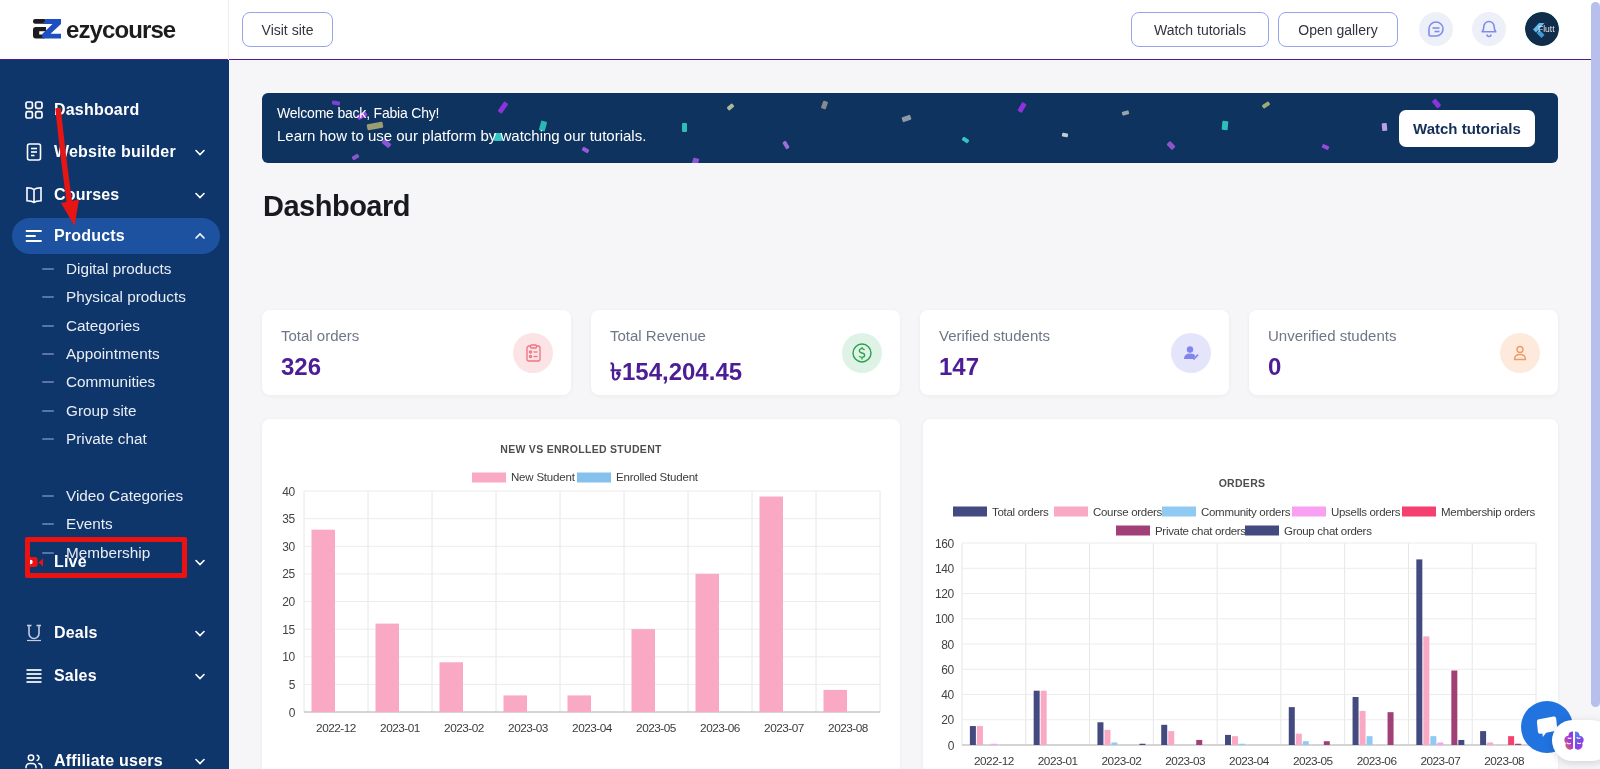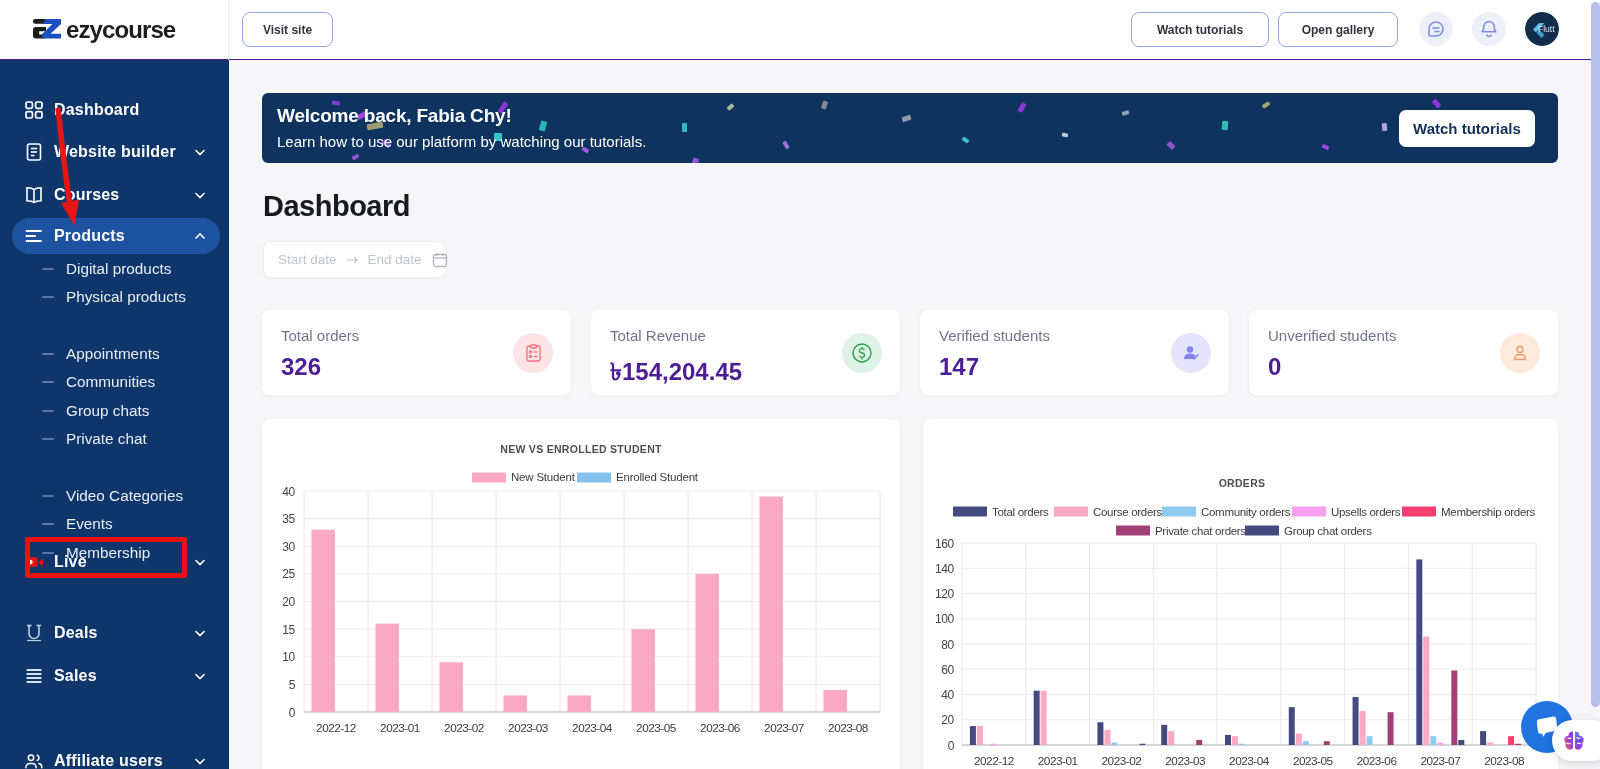--- a/index.html
+++ b/index.html
@@ -4,21 +4,21 @@
 <style>
 * { margin:0; padding:0; box-sizing:border-box; }
 html,body { width:1600px; height:769px; overflow:hidden; }
 body { font-family:"Liberation Sans", sans-serif; background:#f6f6f8; }
 #app { position:relative; width:1600px; height:769px; overflow:hidden; }
 .abs { position:absolute; }
 
 
 #header { position:absolute; left:0; top:0; width:1600px; height:60px; background:#ffffff; border-bottom:1px solid #4c1d95; z-index:30; }
 #logo { position:absolute; left:30px; top:14px; width:200px; height:32px; }
-.btn-outline { position:absolute; height:35px; background:#fff; border:1.8px solid #96a4ec; border-radius:8px; font-size:12px; font-weight:700; color:#33343d; display:flex; align-items:center; justify-content:center; }
+.btn-outline { position:absolute; height:35px; background:#fff; border:1.8px solid #96a4ec; border-radius:8px; font-size:14px; font-weight:400; color:#33343d; display:flex; align-items:center; justify-content:center; }
 .hdr-circle { position:absolute; top:12px; width:34px; height:34px; border-radius:50%; background:#eef0f9; display:flex; align-items:center; justify-content:center; }
 
 
 #sidebar { position:absolute; left:0; top:60px; width:229px; height:709px; background:#0f366a; z-index:20; }
 .nav-item { position:absolute; left:0; width:229px; height:26px; display:flex; align-items:center; }
 .nav-item .ico { position:absolute; left:24px; width:20px; height:20px; }
 .nav-item .lbl { position:absolute; left:54px; font-size:16px; font-weight:700; color:#ffffff; letter-spacing:0.2px; white-space:nowrap; }
 .nav-item .chev { position:absolute; left:192px; width:16px; height:16px; }
 .sub-item { position:absolute; left:0; width:229px; height:22px; display:flex; align-items:center; }
 .sub-item .dash { position:absolute; left:42px; width:12px; height:2px; background:#5b74a4; border-radius:1px; }
@@ -176,31 +176,35 @@
         </svg>
       </div>
       <div class="sub-item" style="top:198px;">
         <span class="dash" style="top:10px;"></span>
         <span class="lbl">Digital products</span>
       </div>
       <div class="sub-item" style="top:226.35000000000002px;">
         <span class="dash" style="top:10px;"></span>
         <span class="lbl">Physical products</span>
       </div>
+      <div class="sub-item" style="top:254.7px;">
+        <span class="dash" style="top:10px;"></span>
+        <span class="lbl">Categories</span>
+      </div>
       <div class="sub-item" style="top:283.05px;">
         <span class="dash" style="top:10px;"></span>
         <span class="lbl">Appointments</span>
       </div>
       <div class="sub-item" style="top:311.4px;">
         <span class="dash" style="top:10px;"></span>
         <span class="lbl">Communities</span>
       </div>
       <div class="sub-item" style="top:339.75px;">
         <span class="dash" style="top:10px;"></span>
-        <span class="lbl">Group chats</span>
+        <span class="lbl">Group site</span>
       </div>
       <div class="sub-item" style="top:368.1px;">
         <span class="dash" style="top:10px;"></span>
         <span class="lbl">Private chat</span>
       </div>
       <div class="sub-item" style="top:424.8px;">
         <span class="dash" style="top:10px;"></span>
         <span class="lbl">Video Categories</span>
       </div>
       <div class="sub-item" style="top:453.15px;">
@@ -237,40 +241,27 @@
       <div class="conf" style="left:1060px; top:52px; width:7px; height:4px; transform:rotate(25deg); background:#9b46e0;"></div>
       <div class="conf" style="left:1120px; top:30px; width:5px; height:8px; transform:rotate(-5deg); background:#b9a0e8;"></div>
       <div class="conf" style="left:1170px; top:8px; width:9px; height:5px; transform:rotate(50deg); background:#8d33dd;"></div>
       <div class="conf" style="left:1215px; top:45px; width:6px; height:4px; transform:rotate(-25deg); background:#37c3c0;"></div>
       <div class="conf" style="left:1260px; top:22px; width:8px; height:4px; transform:rotate(15deg); background:#9aa3ae;"></div>
       <div class="conf" style="left:1170px; top:35px; width:12px; height:6px; transform:rotate(-70deg); background:#9b33e6;"></div>
       <div class="conf" style="left:430px; top:65px; width:6px; height:10px; transform:rotate(18deg); background:#8a55d8;"></div>
       <div class="conf" style="left:90px; top:62px; width:7px; height:4px; transform:rotate(-30deg); background:#8d55cc;"></div>
     </div>
   <div id="banner-text" style="position:absolute; z-index:6; left:277px; top:105px; color:#fff;">
-    <div style="font-size:19px; font-weight:700; letter-spacing:-0.2px;">Welcome back, Fabia Chy!</div>
+    <div style="font-size:14px; font-weight:400; letter-spacing:-0.2px;">Welcome back, Fabia Chy!</div>
     <div style="font-size:15px; margin-top:6px;">Learn how to use our platform by watching our tutorials.</div>
   </div>
   <div style="position:absolute; z-index:6; left:1399px; top:110px; width:136px; height:37px; background:#fff; border-radius:7px; display:flex; align-items:center; justify-content:center; font-size:15px; font-weight:700; color:#142f57;">Watch tutorials</div>
 
   <div id="page-title">Dashboard</div>
 
-  <div id="datebox">
-    <span style="margin-left:14px; font-size:13.5px; color:#c0c3ca; white-space:nowrap;">Start date</span>
-    <svg width="13" height="10" viewBox="0 0 13 10" style="margin-left:9px; flex:none;">
-        <path d="M1 5 L11 5 M8 2.2 L11 5 L8 7.8" stroke="#c0c3ca" stroke-width="1.2" fill="none"></path>
-      </svg>
-    <span style="margin-left:9px; font-size:13.5px; color:#c0c3ca; white-space:nowrap;">End date</span>
-    <svg width="16" height="16" viewBox="0 0 16 16" style="margin-left:10px; flex:none;" fill="none" stroke="#b2b5bd" stroke-width="1.3">
-      <rect x="1.5" y="2.5" width="13" height="12" rx="2"></rect>
-      <line x1="1.5" y1="6" x2="14.5" y2="6"></line>
-      <line x1="5" y1="1" x2="5" y2="4"></line>
-      <line x1="11" y1="1" x2="11" y2="4"></line>
-    </svg>
-  </div>
 
   <div class="stat-card" style="left:262px;">
     <div class="sl">Total orders</div>
       <div class="sv">326</div>
     <div class="sc" style="background:#fce3e5;">
       <svg width="19" height="19" viewBox="0 0 19 19" fill="none" stroke="#f3717f" stroke-width="1.3">
         <rect x="3" y="2" width="13" height="15" rx="2"></rect>
         <rect x="6.5" y="1" width="6" height="3" rx="1" fill="#fce3e5"></rect>
         <circle cx="6.5" cy="8" r="1"></circle>
           <line x1="9.5" y1="8" x2="13.5" y2="8"></line>

